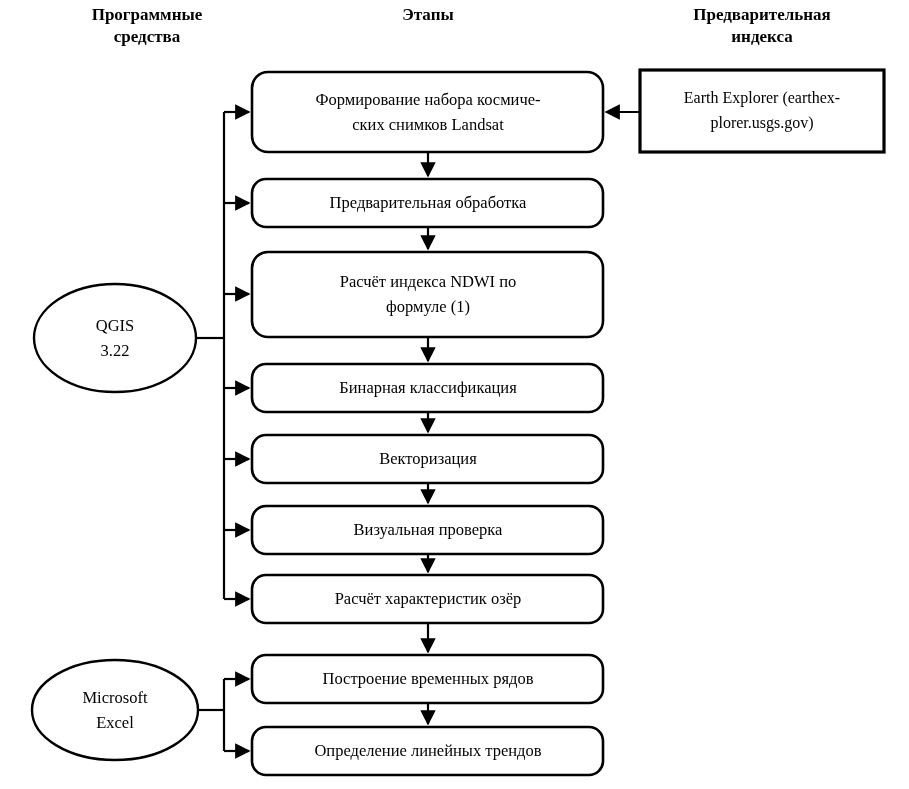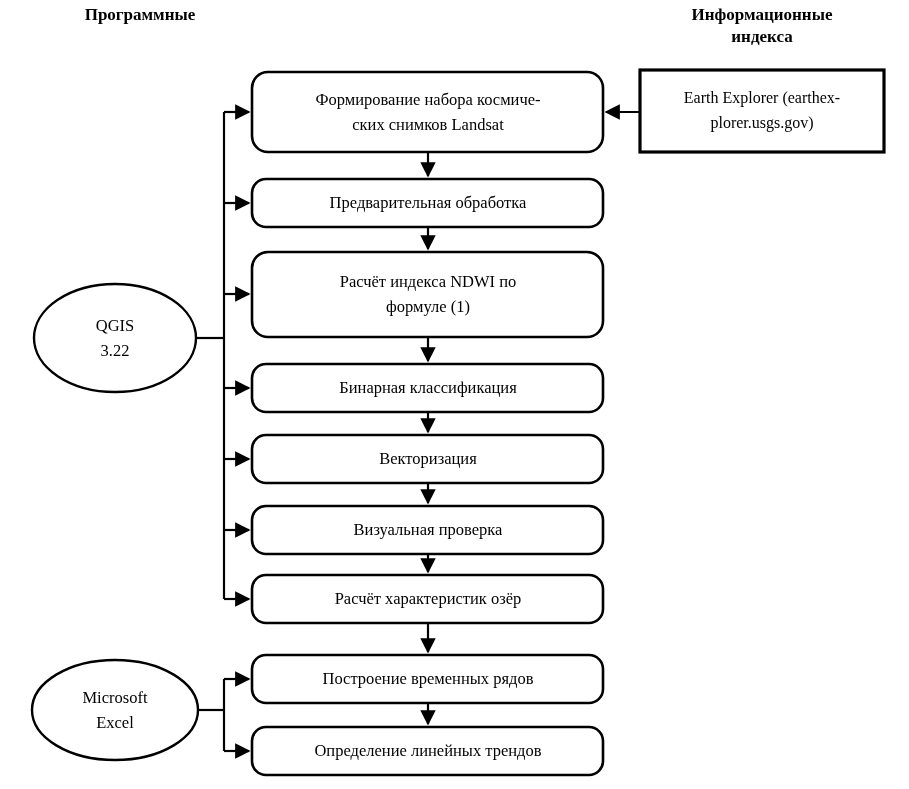--- a/index.html
+++ b/index.html
@@ -66,27 +66,31 @@
   }
   .node-label.small {
     font-size: 16px;
   }
 </style>
 </head>
 <body>
 
 <div id="flow-root">
 
-  <div class="col-header" style="left:40px; top:4px; width:200px;">
+  <div class="col-header" style="left:47px; top:4px; width:200px;">
     <div>Программные</div>
+    <div>средства</div>
   </div>
 
+  <div class="col-header" style="left:328px; top:4px; width:200px;">
+    <div>Этапы</div>
+  </div>
 
   <div class="col-header" style="left:652px; top:4px; width:220px;">
-    <div>Информационные</div>
+    <div>Предварительная</div>
     <div>индекса</div>
   </div>
 
   <svg class="diagram" viewBox="0 0 909 789" xmlns="http://www.w3.org/2000/svg">
 
     <defs>
       <marker id="arrow-head" viewBox="0 0 10 10" refX="9" refY="5" markerWidth="7" markerHeight="7" orient="auto-start-reverse">
         <path d="M 0 0 L 10 5 L 0 10 z" fill="#000000"></path>
       </marker>
     </defs>

